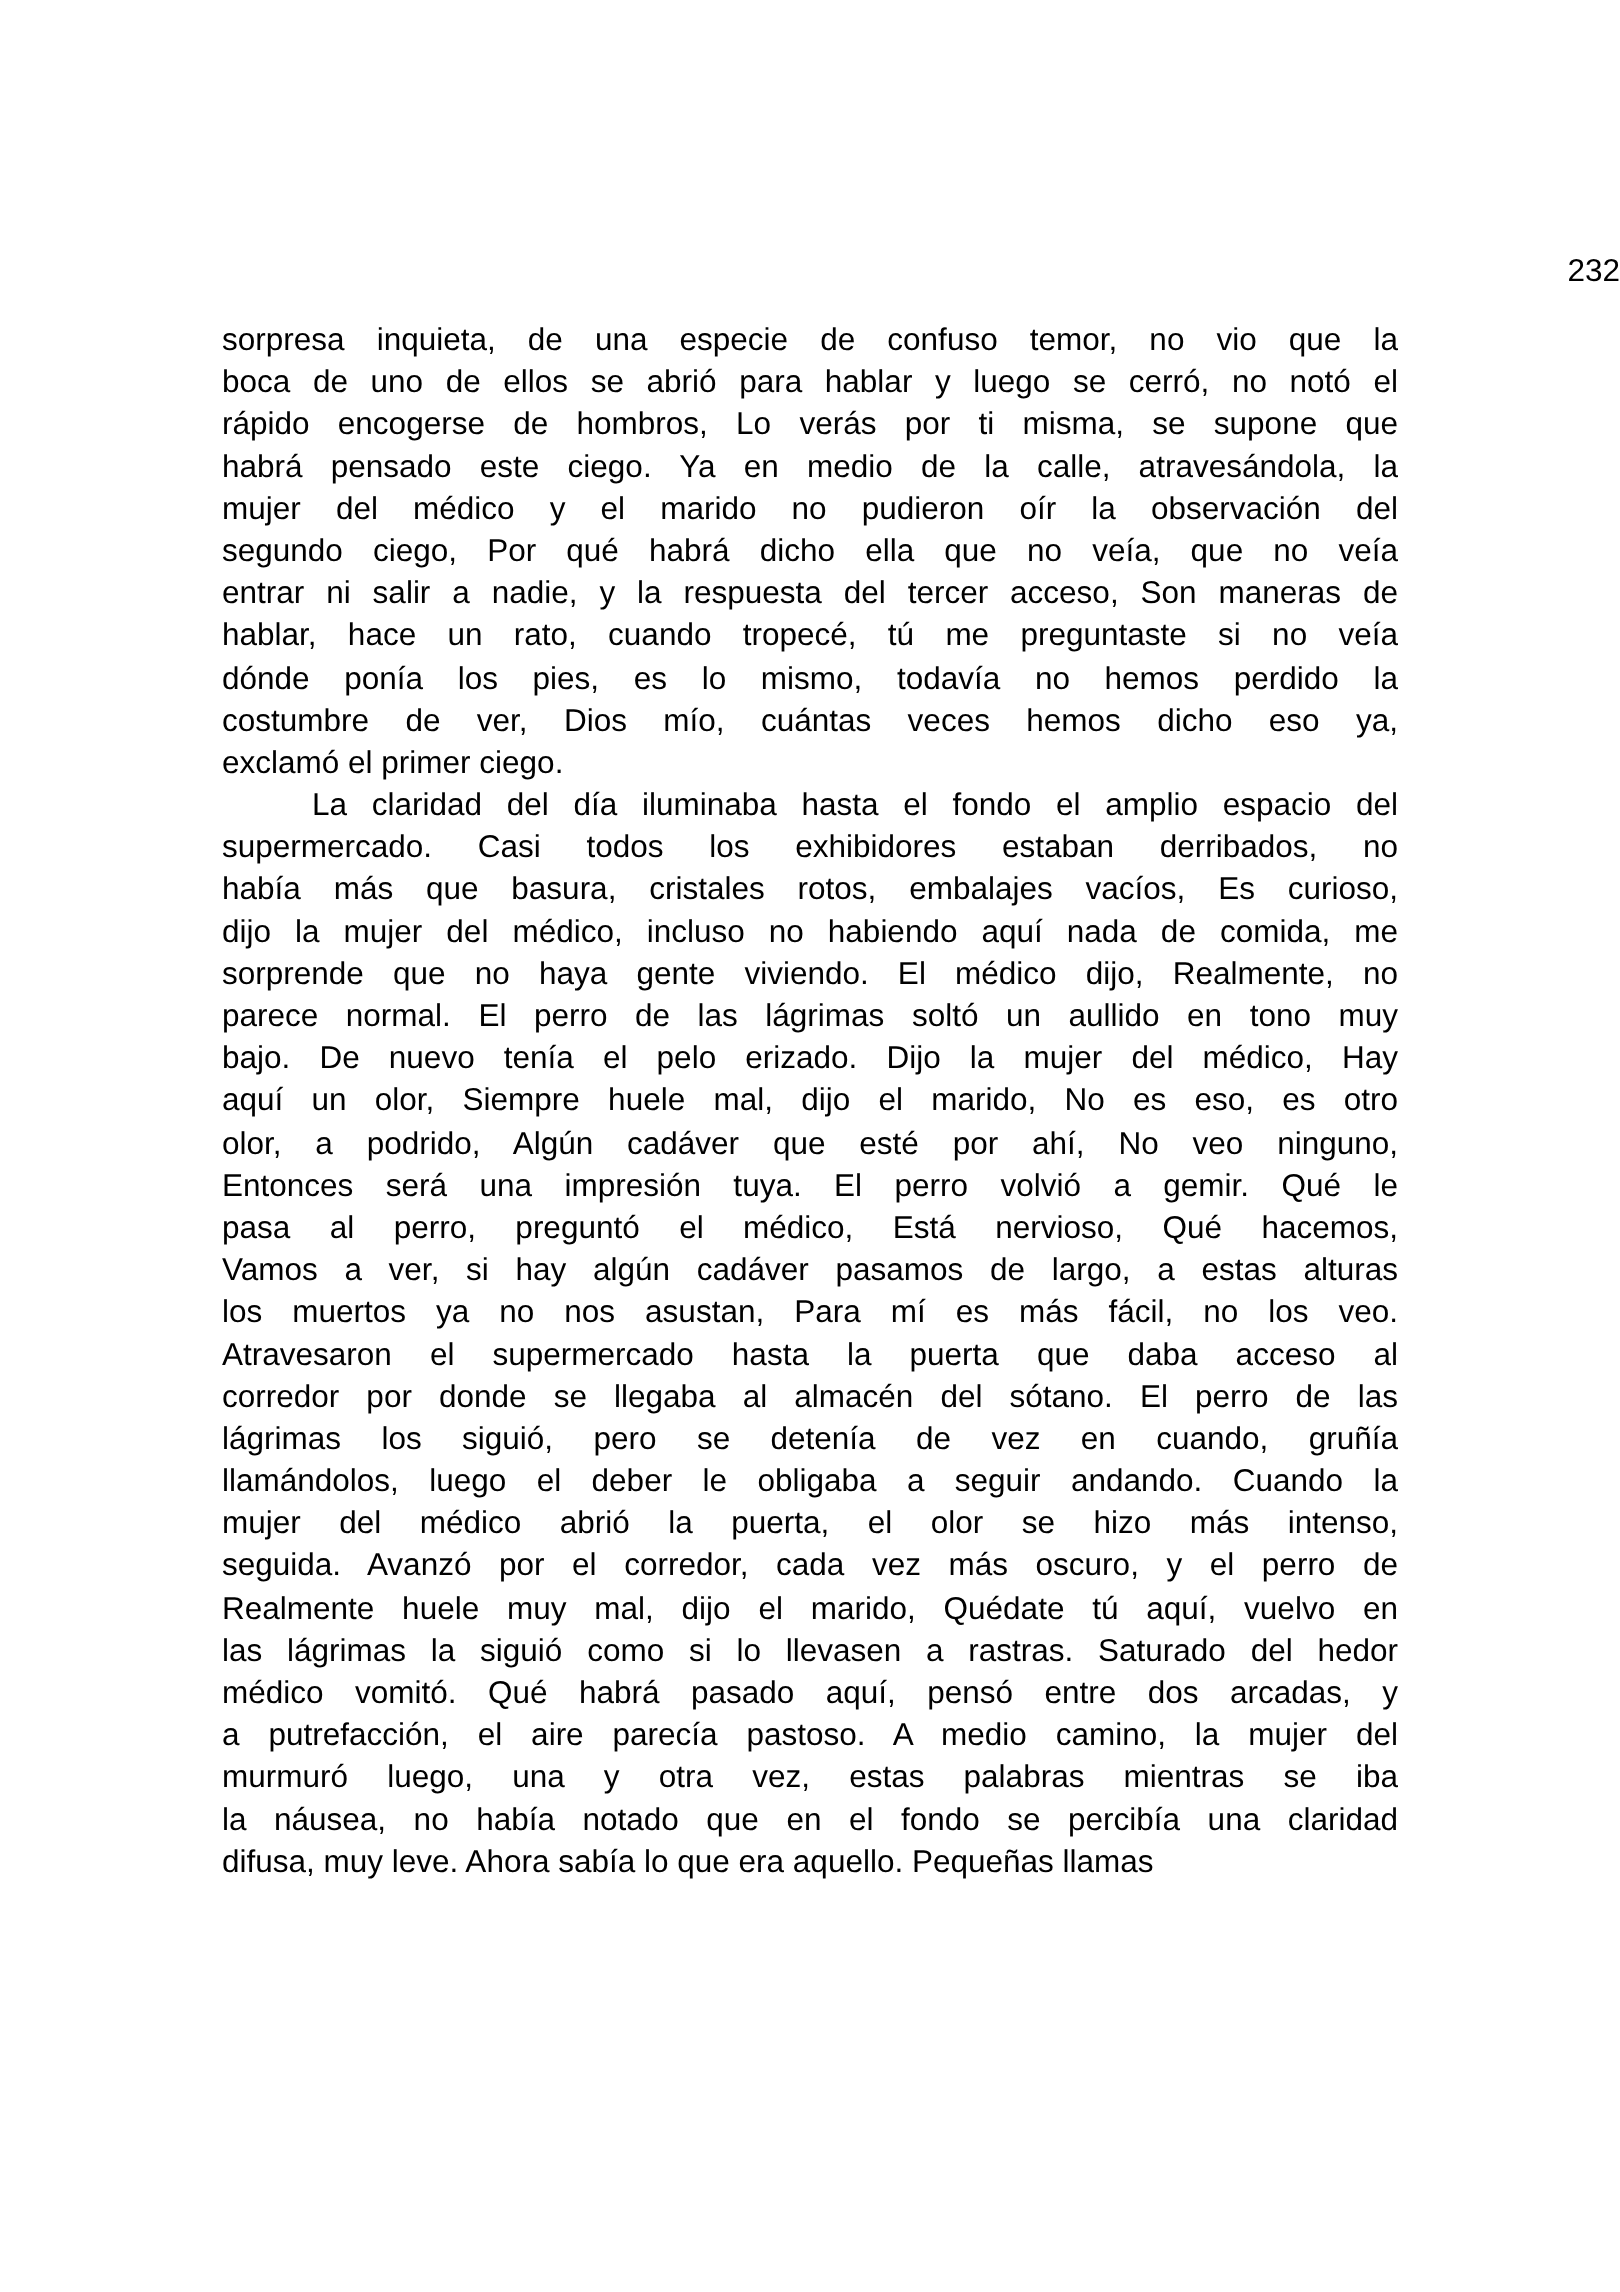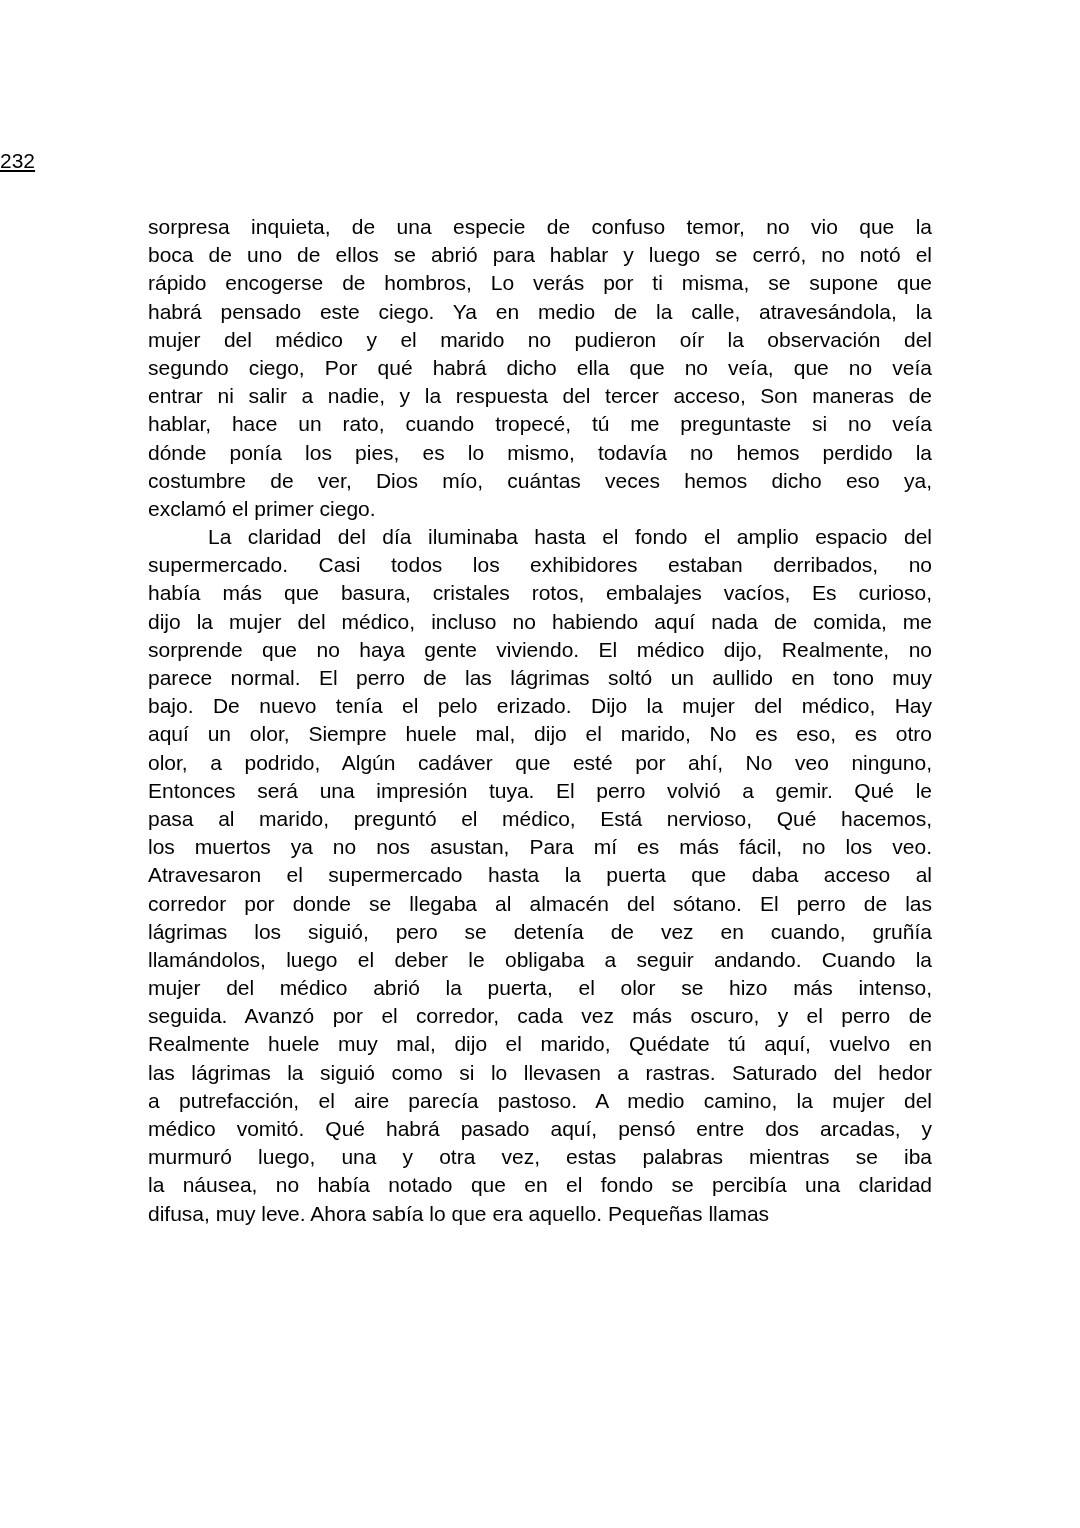--- a/index.html
+++ b/index.html
@@ -12,26 +12,25 @@
     width: 1080px;
     height: 1528px;
     background: #ffffff;
     color: #000000;
     font-family: "Liberation Sans", "DejaVu Sans", sans-serif;
     font-size: 21px;
     overflow: hidden;
   }
   .page-number {
     position: absolute;
-    top: 148px;
+    top: 168px;
     left: 0;
     width: 100%;
-    text-align: left;
+    text-align: right;
     line-height: 26px;
-    text-decoration: underline;
   }
   .text-body {
     position: absolute;
     top: 213px;
     left: 148px;
     width: 784px;
   }
   .paragraph {
     margin: 0;
     padding: 0;
@@ -73,30 +72,31 @@
         <div class="line fill indent">La claridad del día iluminaba hasta el fondo el amplio espacio del</div>
         <div class="line fill">supermercado. Casi todos los exhibidores estaban derribados, no</div>
         <div class="line fill">había más que basura, cristales rotos, embalajes vacíos, Es curioso,</div>
         <div class="line fill">dijo la mujer del médico, incluso no habiendo aquí nada de comida, me</div>
         <div class="line fill">sorprende que no haya gente viviendo. El médico dijo, Realmente, no</div>
         <div class="line fill">parece normal. El perro de las lágrimas soltó un aullido en tono muy</div>
         <div class="line fill">bajo. De nuevo tenía el pelo erizado. Dijo la mujer del médico, Hay</div>
         <div class="line fill">aquí un olor, Siempre huele mal, dijo el marido, No es eso, es otro</div>
         <div class="line fill">olor, a podrido, Algún cadáver que esté por ahí, No veo ninguno,</div>
         <div class="line fill">Entonces será una impresión tuya. El perro volvió a gemir. Qué le</div>
-        <div class="line fill">pasa al marido, preguntó el médico, Está nervioso, Qué hacemos,</div>
+        <div class="line fill">pasa al perro, preguntó el médico, Está nervioso, Qué hacemos,</div>
+        <div class="line fill">Vamos a ver, si hay algún cadáver pasamos de largo, a estas alturas</div>
         <div class="line fill">los muertos ya no nos asustan, Para mí es más fácil, no los veo.</div>
         <div class="line fill">Atravesaron el supermercado hasta la puerta que daba acceso al</div>
         <div class="line fill">corredor por donde se llegaba al almacén del sótano. El perro de las</div>
         <div class="line fill">lágrimas los siguió, pero se detenía de vez en cuando, gruñía</div>
         <div class="line fill">llamándolos, luego el deber le obligaba a seguir andando. Cuando la</div>
         <div class="line fill">mujer del médico abrió la puerta, el olor se hizo más intenso,</div>
         <div class="line fill">seguida. Avanzó por el corredor, cada vez más oscuro, y el perro de</div>
         <div class="line fill">Realmente huele muy mal, dijo el marido, Quédate tú aquí, vuelvo en</div>
         <div class="line fill">las lágrimas la siguió como si lo llevasen a rastras. Saturado del hedor</div>
+        <div class="line fill">médico vomitó. Qué habrá pasado aquí, pensó entre dos arcadas, y</div>
         <div class="line fill">a putrefacción, el aire parecía pastoso. A medio camino, la mujer del</div>
-        <div class="line fill">médico vomitó. Qué habrá pasado aquí, pensó entre dos arcadas, y</div>
         <div class="line fill">murmuró luego, una y otra vez, estas palabras mientras se iba</div>
         <div class="line fill">la náusea, no había notado que en el fondo se percibía una claridad</div>
         <div class="line">difusa, muy leve. Ahora sabía lo que era aquello. Pequeñas llamas</div>
       </div>
     </div>
 </div>
 
 </body></html>

